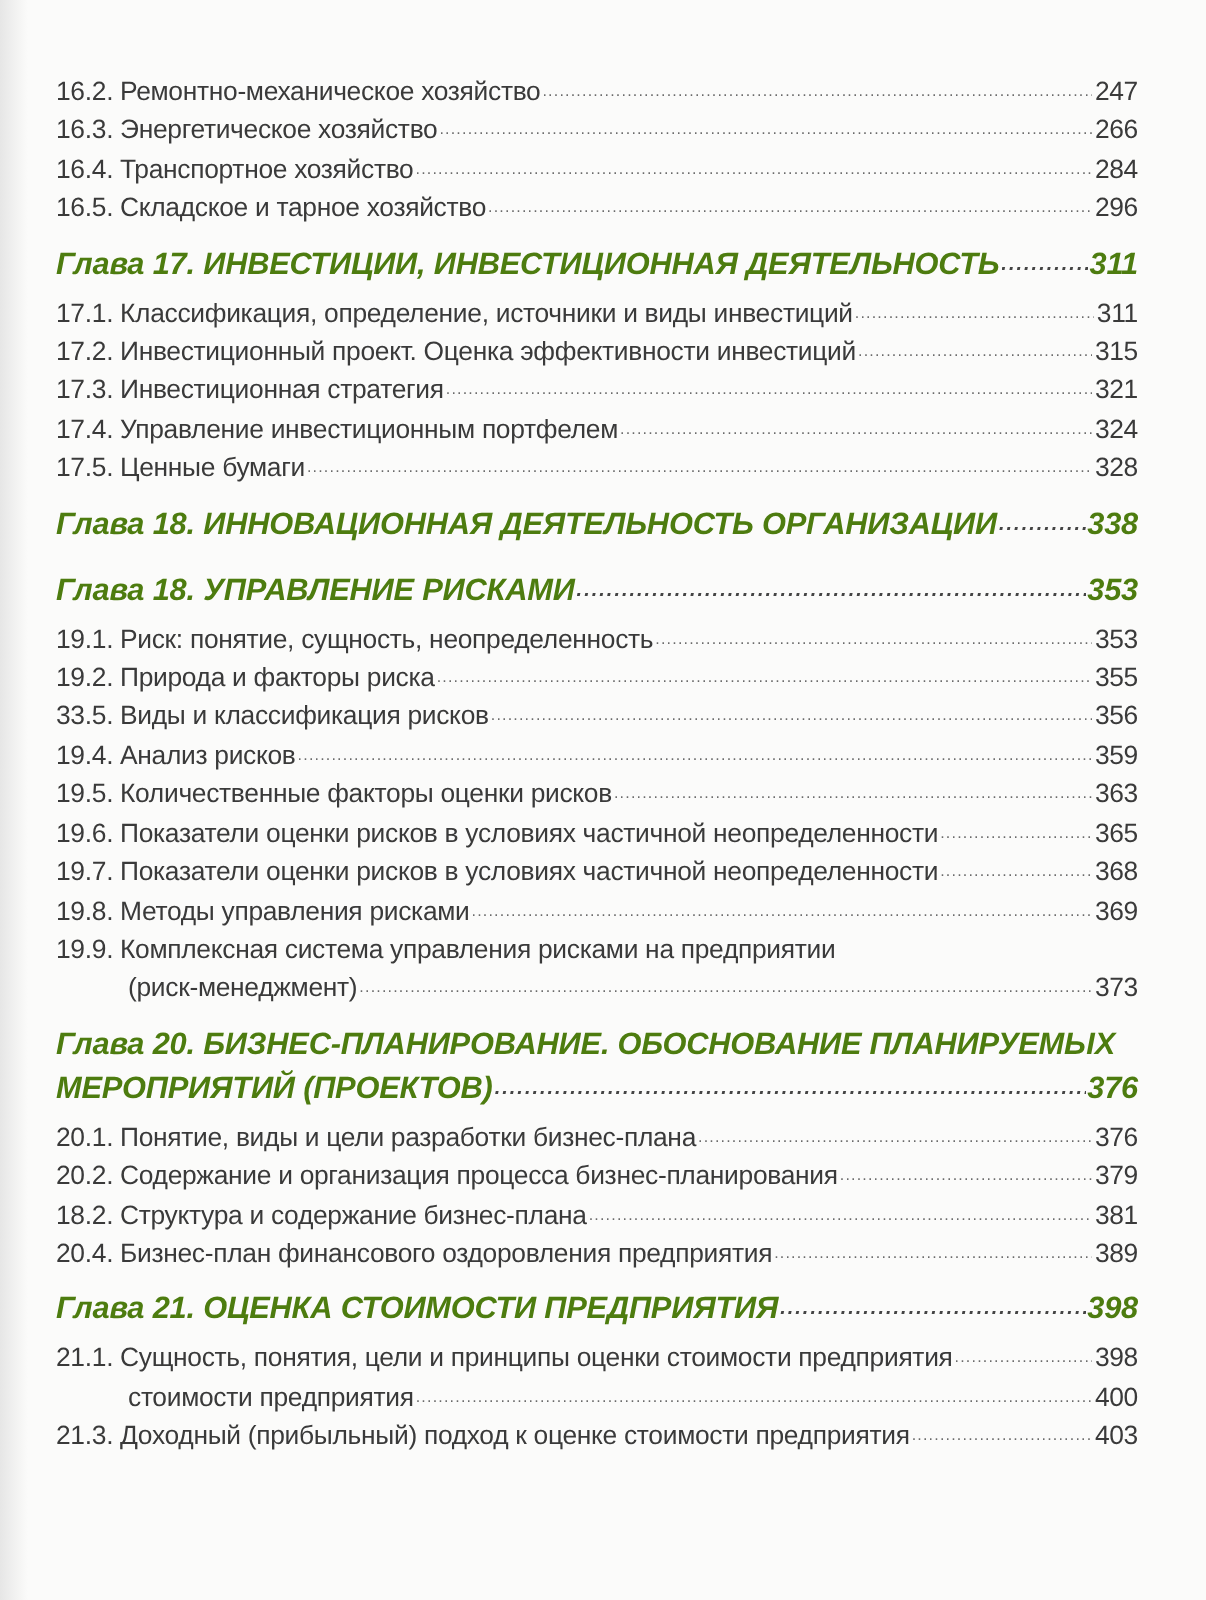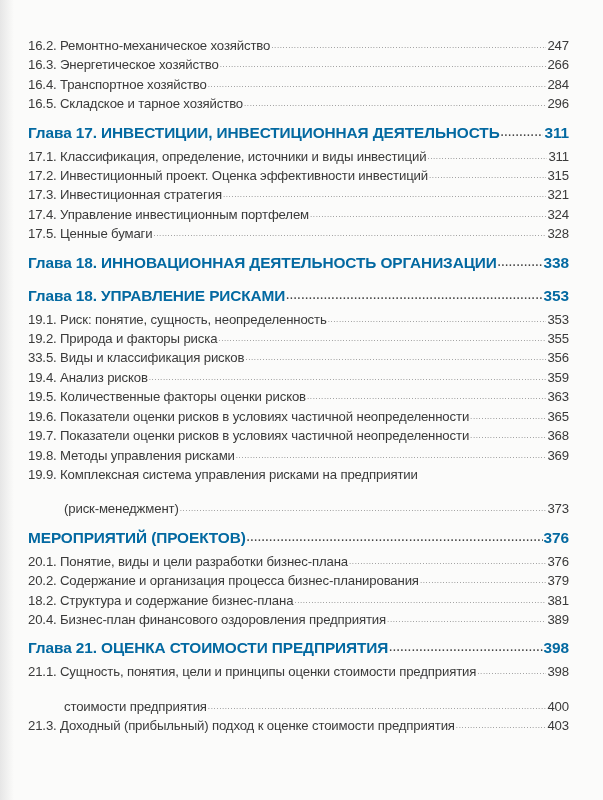--- a/index.html
+++ b/index.html
@@ -22,26 +22,27 @@
   }
   .num { width: 32px; flex: 0 0 32px; white-space: nowrap; }
   .title { white-space: nowrap; }
   .dots {
     flex: 1 1 auto; overflow: hidden; white-space: nowrap;
     margin: 0 1px; color: #6a6a6a; font-size: 8px; letter-spacing: 0.6px;
     min-width: 4px;
   }
   .dots::after { content: "..........................................................................................................................................................................................................................................................................................................................."; }
   .page { white-space: nowrap; }
-  .cont { padding-left: 36px; margin-top: 15px; }
+  .cont { padding-left: 36px; }
   .chapter {
     display: flex; align-items: flex-end;
     font-weight: bold; font-size: 15.4px; line-height: 22px;
-    color: #0369a1;
+    color: #4d7c0f;
     letter-spacing: -0.1px;
+    font-style: italic;
   }
   .chapter .dots { font-size: 10px; letter-spacing: 1px; color: #444; }
   .chapter .page { font-size: 15.4px; }
   .gap-before-ch { height: 8px; }
   .gap-after-ch { height: 3px; }
 </style>
 </head>
 <body>
 
 <div class="page-shade"></div>
@@ -178,20 +179,23 @@
     <span class="title">Комплексная система управления рисками на предприятии</span>
   </div>
   <div class="row cont">
     <span class="title">(риск-менеджмент)</span>
     <span class="dots"></span>
     <span class="page">373</span>
   </div>
 
   <div class="gap-before-ch"></div>
   <div class="chapter">
+    <span class="title">Глава 20. БИЗНЕС-ПЛАНИРОВАНИЕ. ОБОСНОВАНИЕ ПЛАНИРУЕМЫХ</span>
+  </div>
+  <div class="chapter">
     <span class="title">МЕРОПРИЯТИЙ (ПРОЕКТОВ)</span>
     <span class="dots"></span>
     <span class="page">376</span>
   </div>
   <div class="gap-after-ch"></div>
   <div class="row">
     <span class="num">20.1.</span>
     <span class="title">Понятие, виды и цели разработки бизнес-плана</span>
     <span class="dots"></span>
     <span class="page">376</span>

